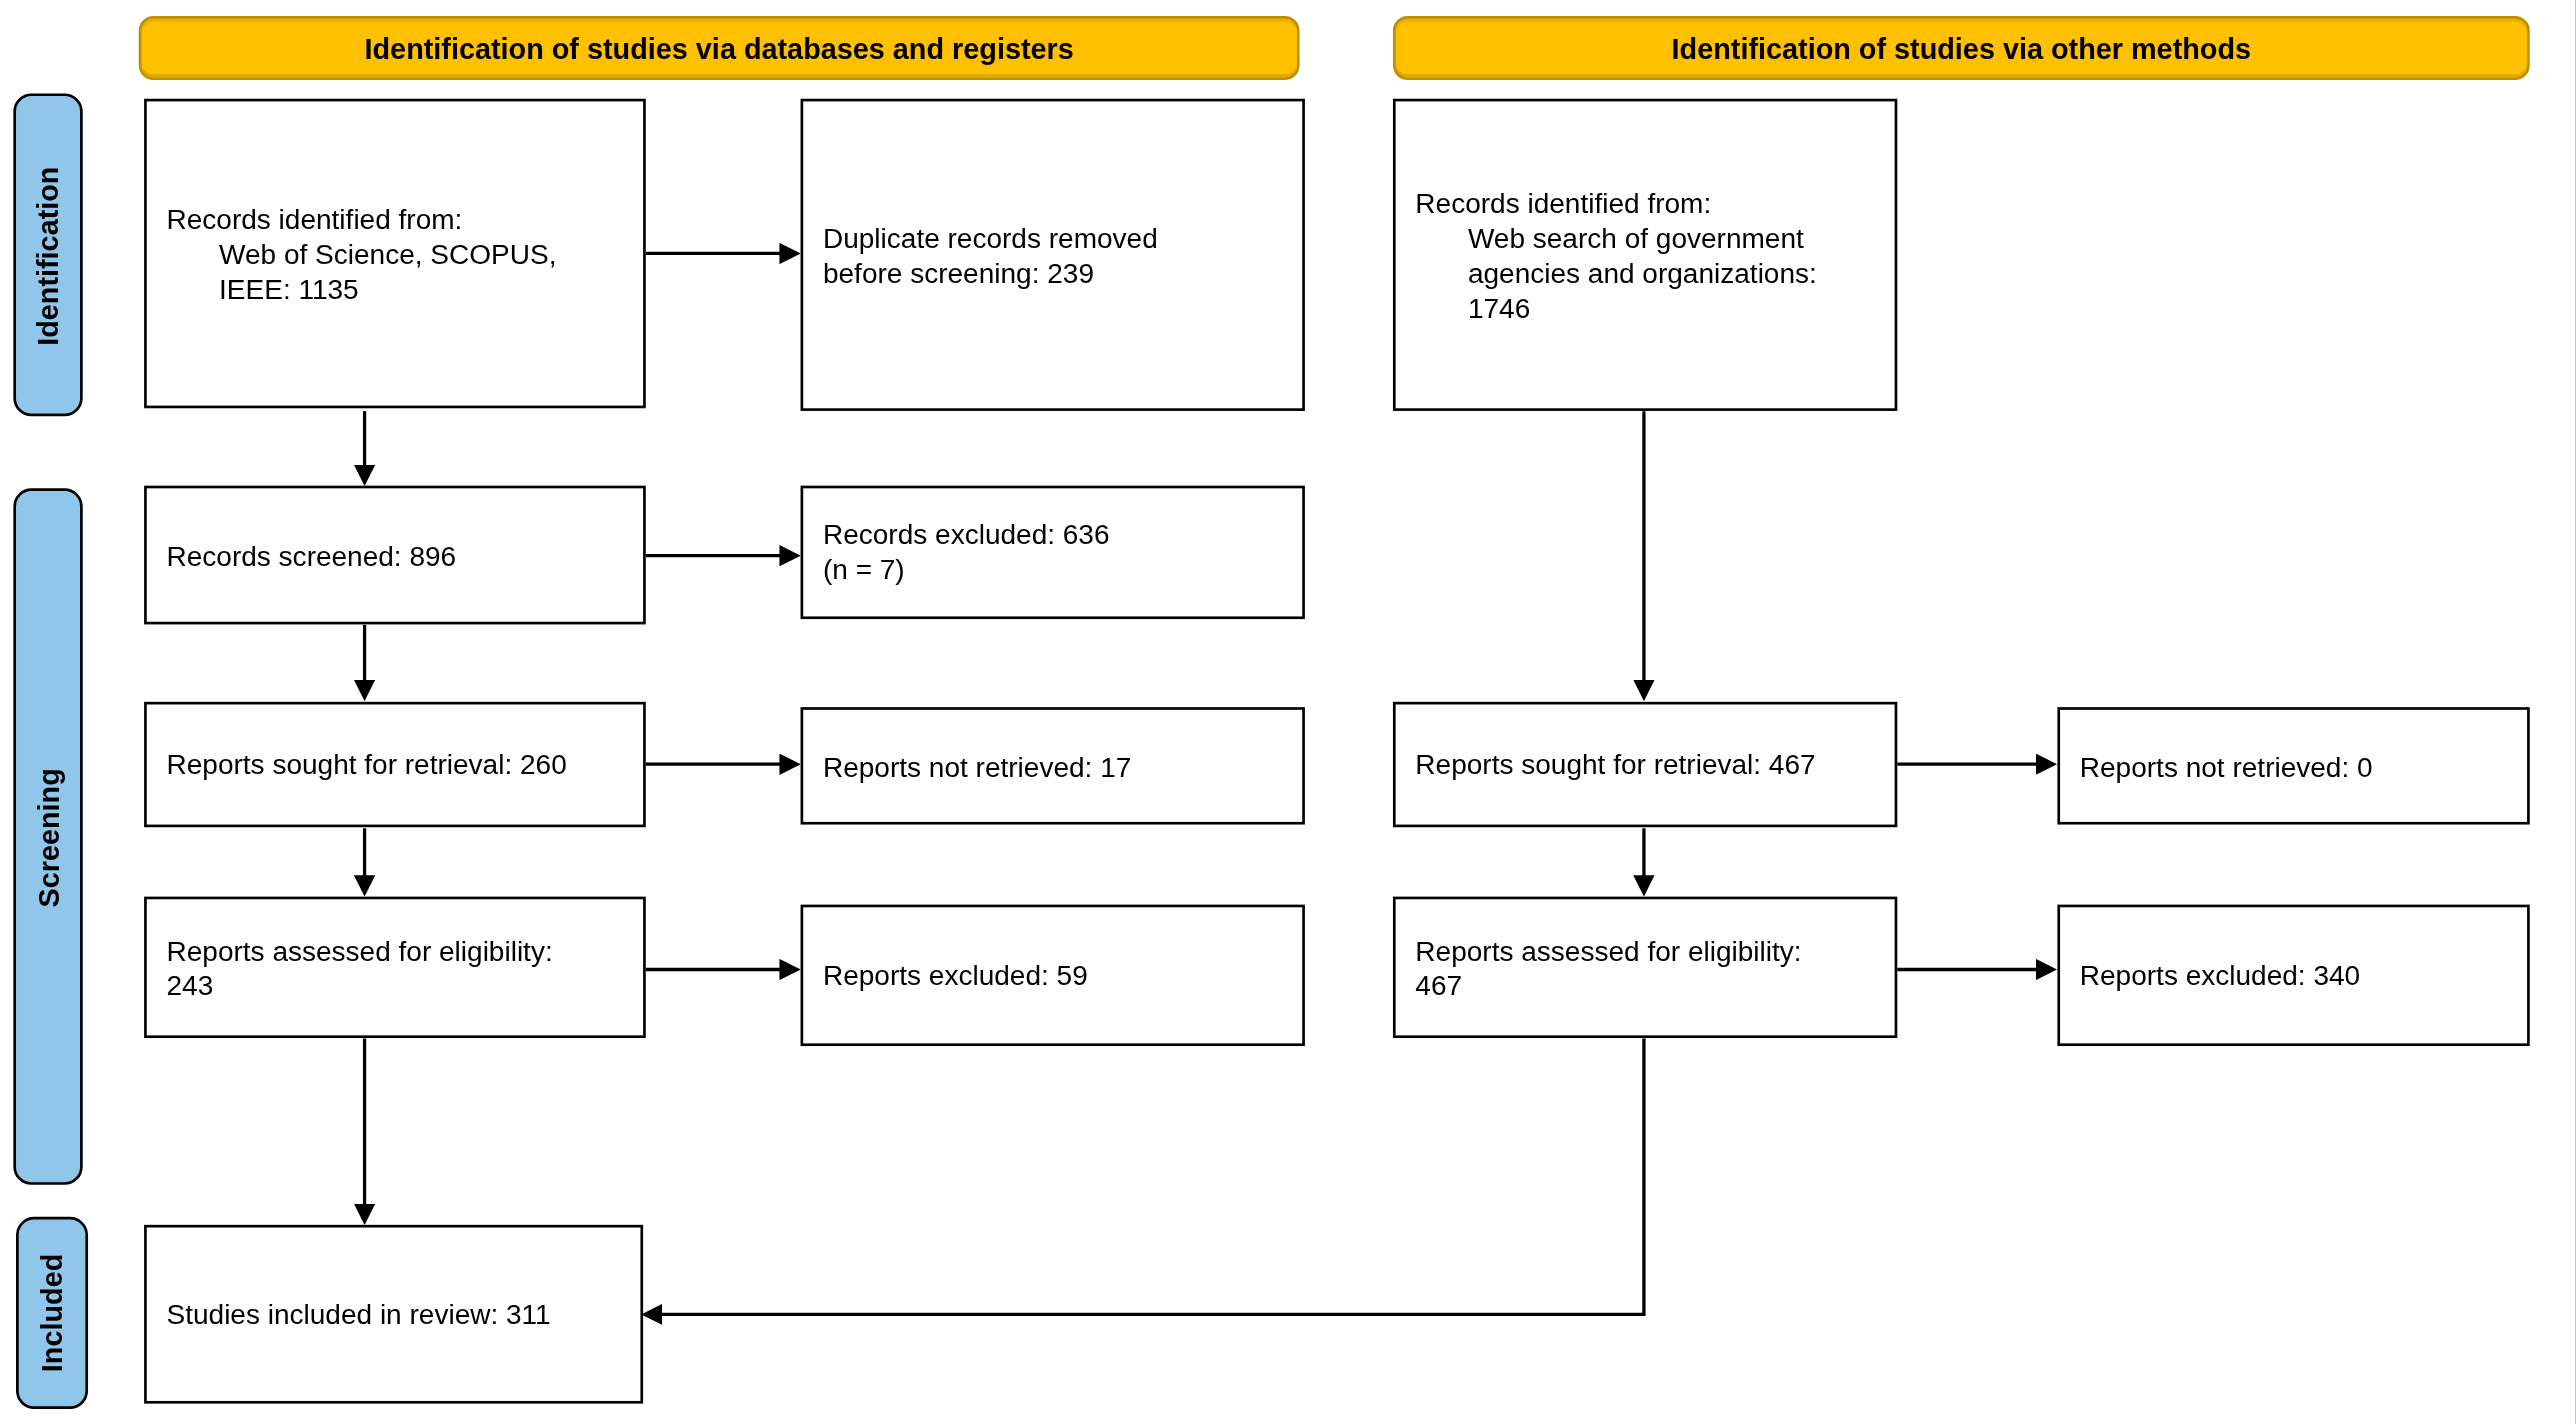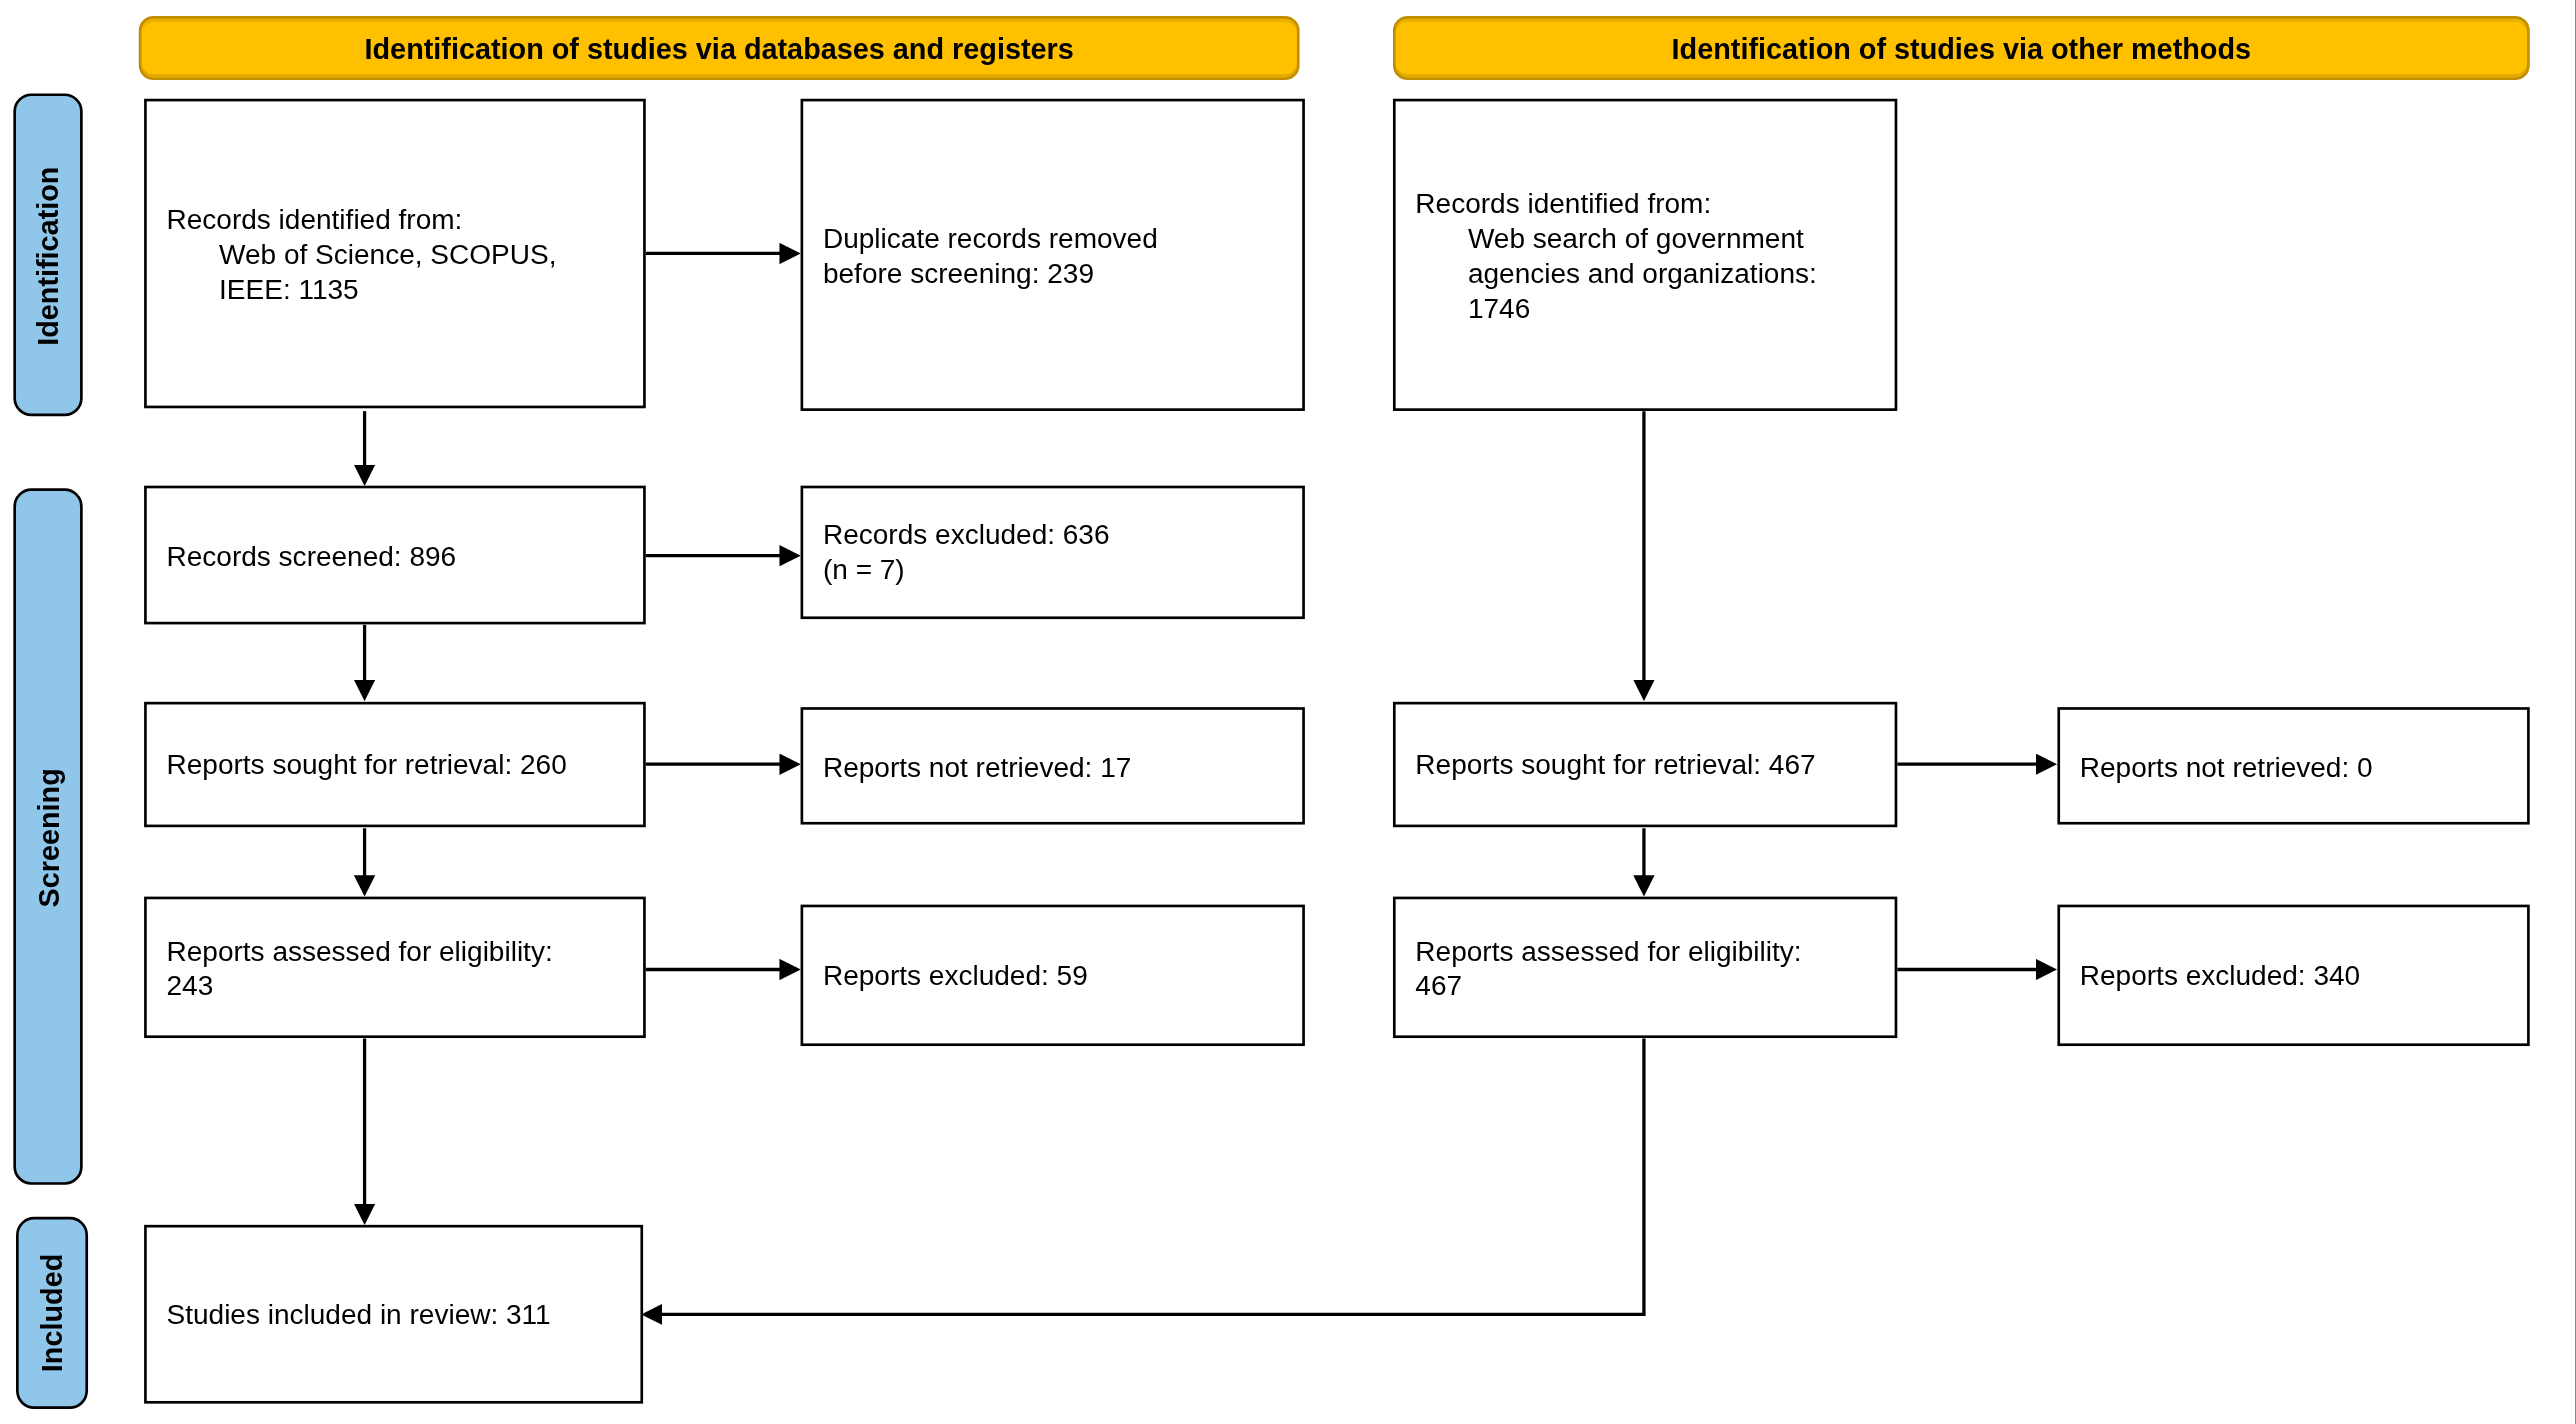--- a/index.html
+++ b/index.html
@@ -6,21 +6,21 @@
   html, body {
     margin: 0;
     padding: 0;
     background: #ffffff;
   }
   .viewport {
     position: relative;
     width: 2576px;
     height: 1424px;
     overflow: hidden;
-    background: #3b82f6;
+    background: #5eead4;
   }
   .stage {
     position: absolute;
     top: 0;
     left: 0;
     width: 965px;
     height: 534px;
     transform: scale(2.6685);
     transform-origin: top left;
     font-family: "Liberation Sans", "DejaVu Sans", sans-serif;

